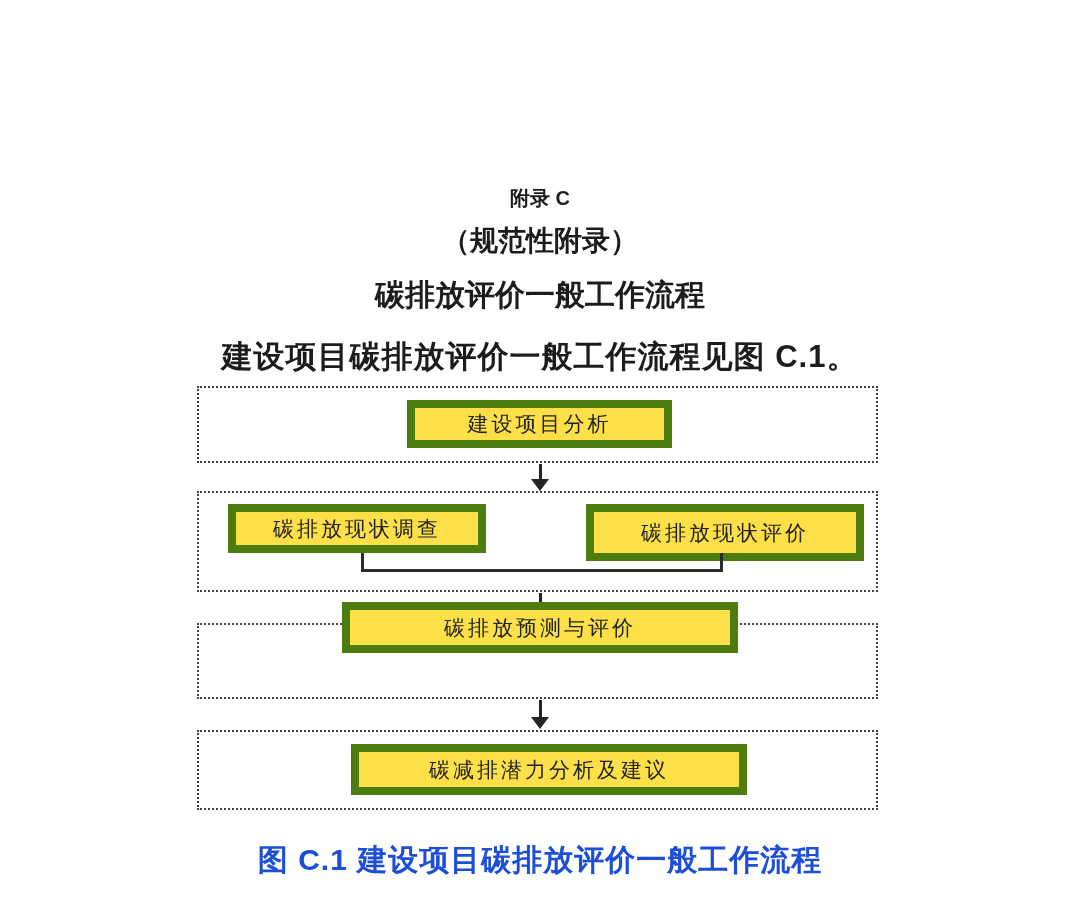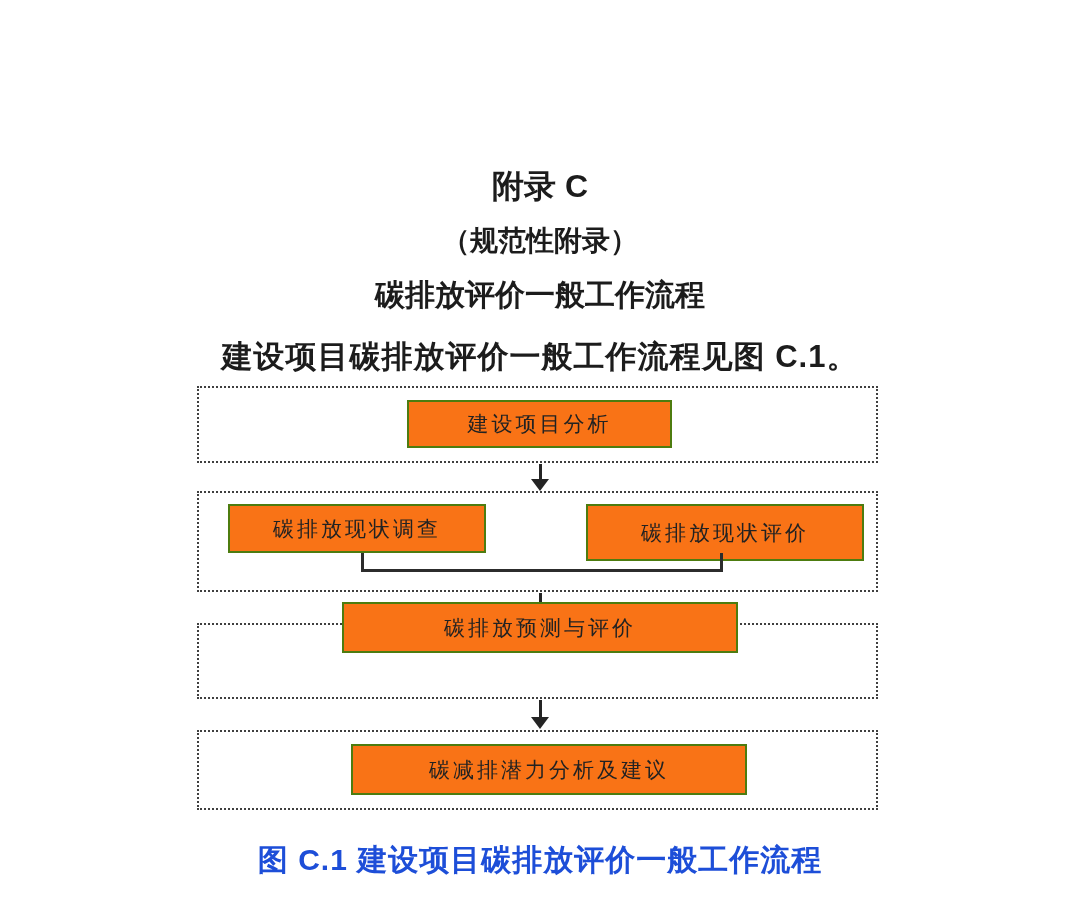--- a/index.html
+++ b/index.html
@@ -18,34 +18,34 @@
   }
   .heading {
     position: absolute;
     left: 0;
     width: 1080px;
     text-align: center;
     font-weight: 700;
     color: #1c1c1c;
     white-space: pre;
   }
-  .h-appendix   { top: 169px; font-size: 32px; line-height: 34px; }
+  .h-appendix   { top: 181px; font-size: 20px; line-height: 34px; }
   .h-type       { top: 224px; font-size: 28px; line-height: 34px; }
   .h-subject    { top: 277px; font-size: 30px; line-height: 36px; }
   .h-intro      { top: 338px; font-size: 31px; line-height: 38px; letter-spacing: 1px; }
 
   .stage {
     position: absolute;
     border: 2px dotted #3f3f3f;
     background: transparent;
   }
   .node {
     position: absolute;
-    border: 2px solid #4d7c0f;
-    background: #f97316;
+    border: 8px solid #4d7c0f;
+    background: #fde047;
     display: flex;
     align-items: center;
     justify-content: center;
     font-family: Liberation Serif, serif;
     font-size: 21px;
     letter-spacing: 3px;
     color: #222222;
     white-space: nowrap;
   }
   .arrow { position: absolute; width: 18px; }

